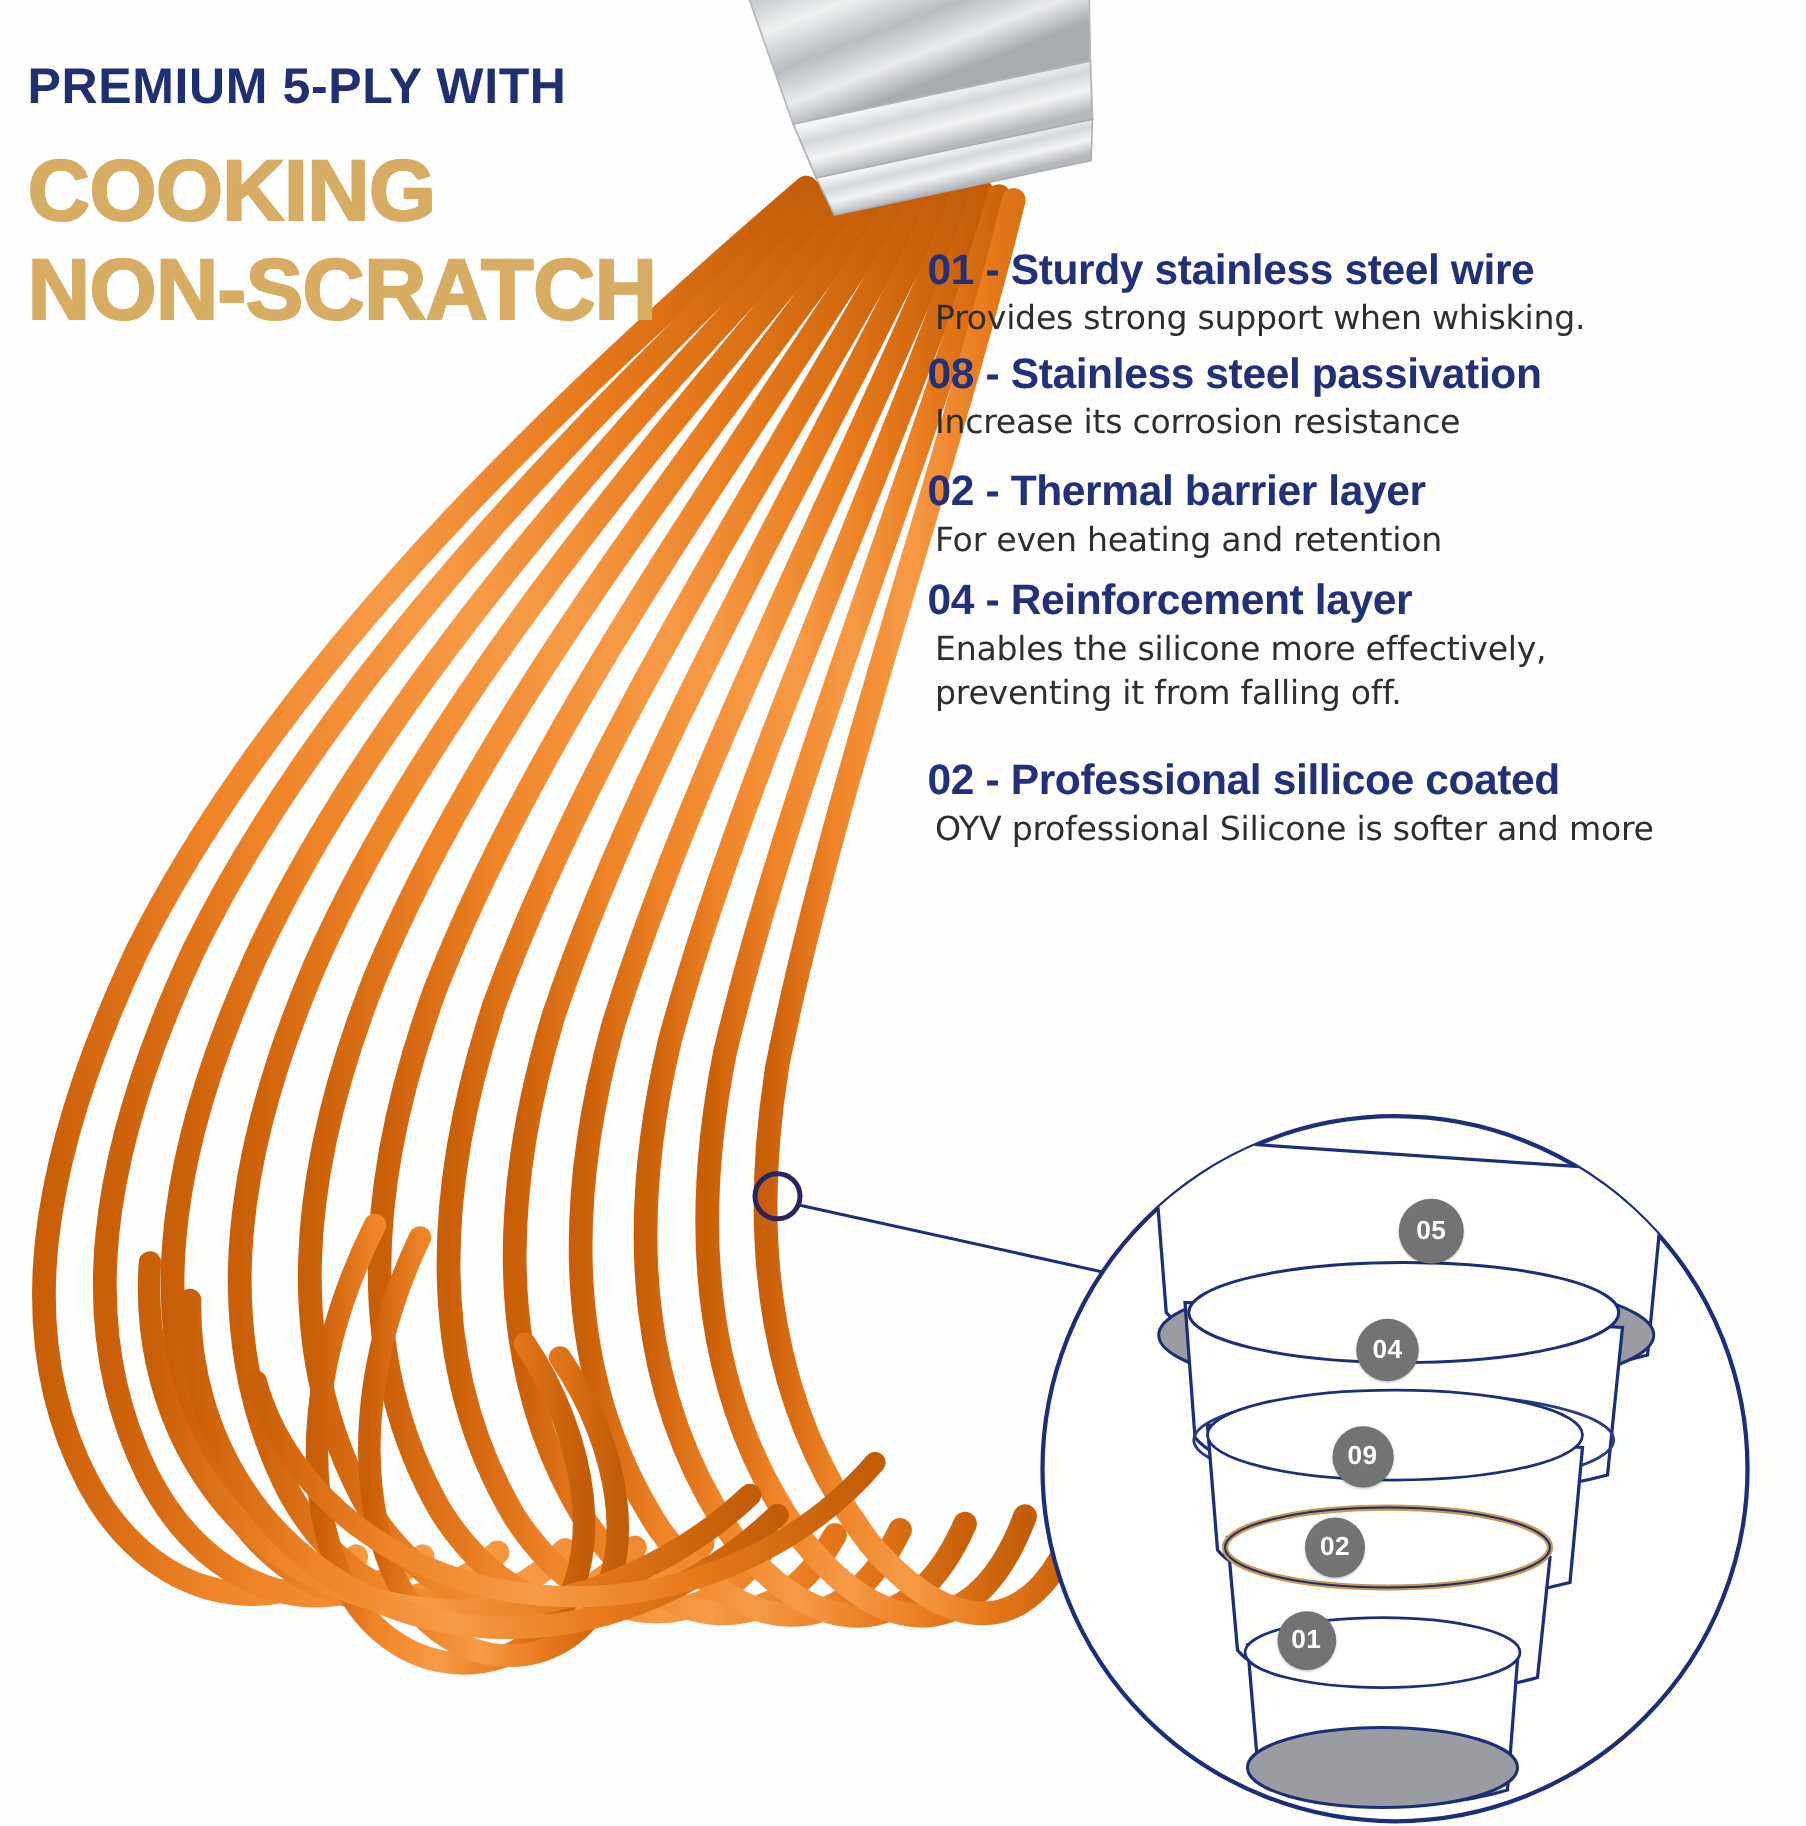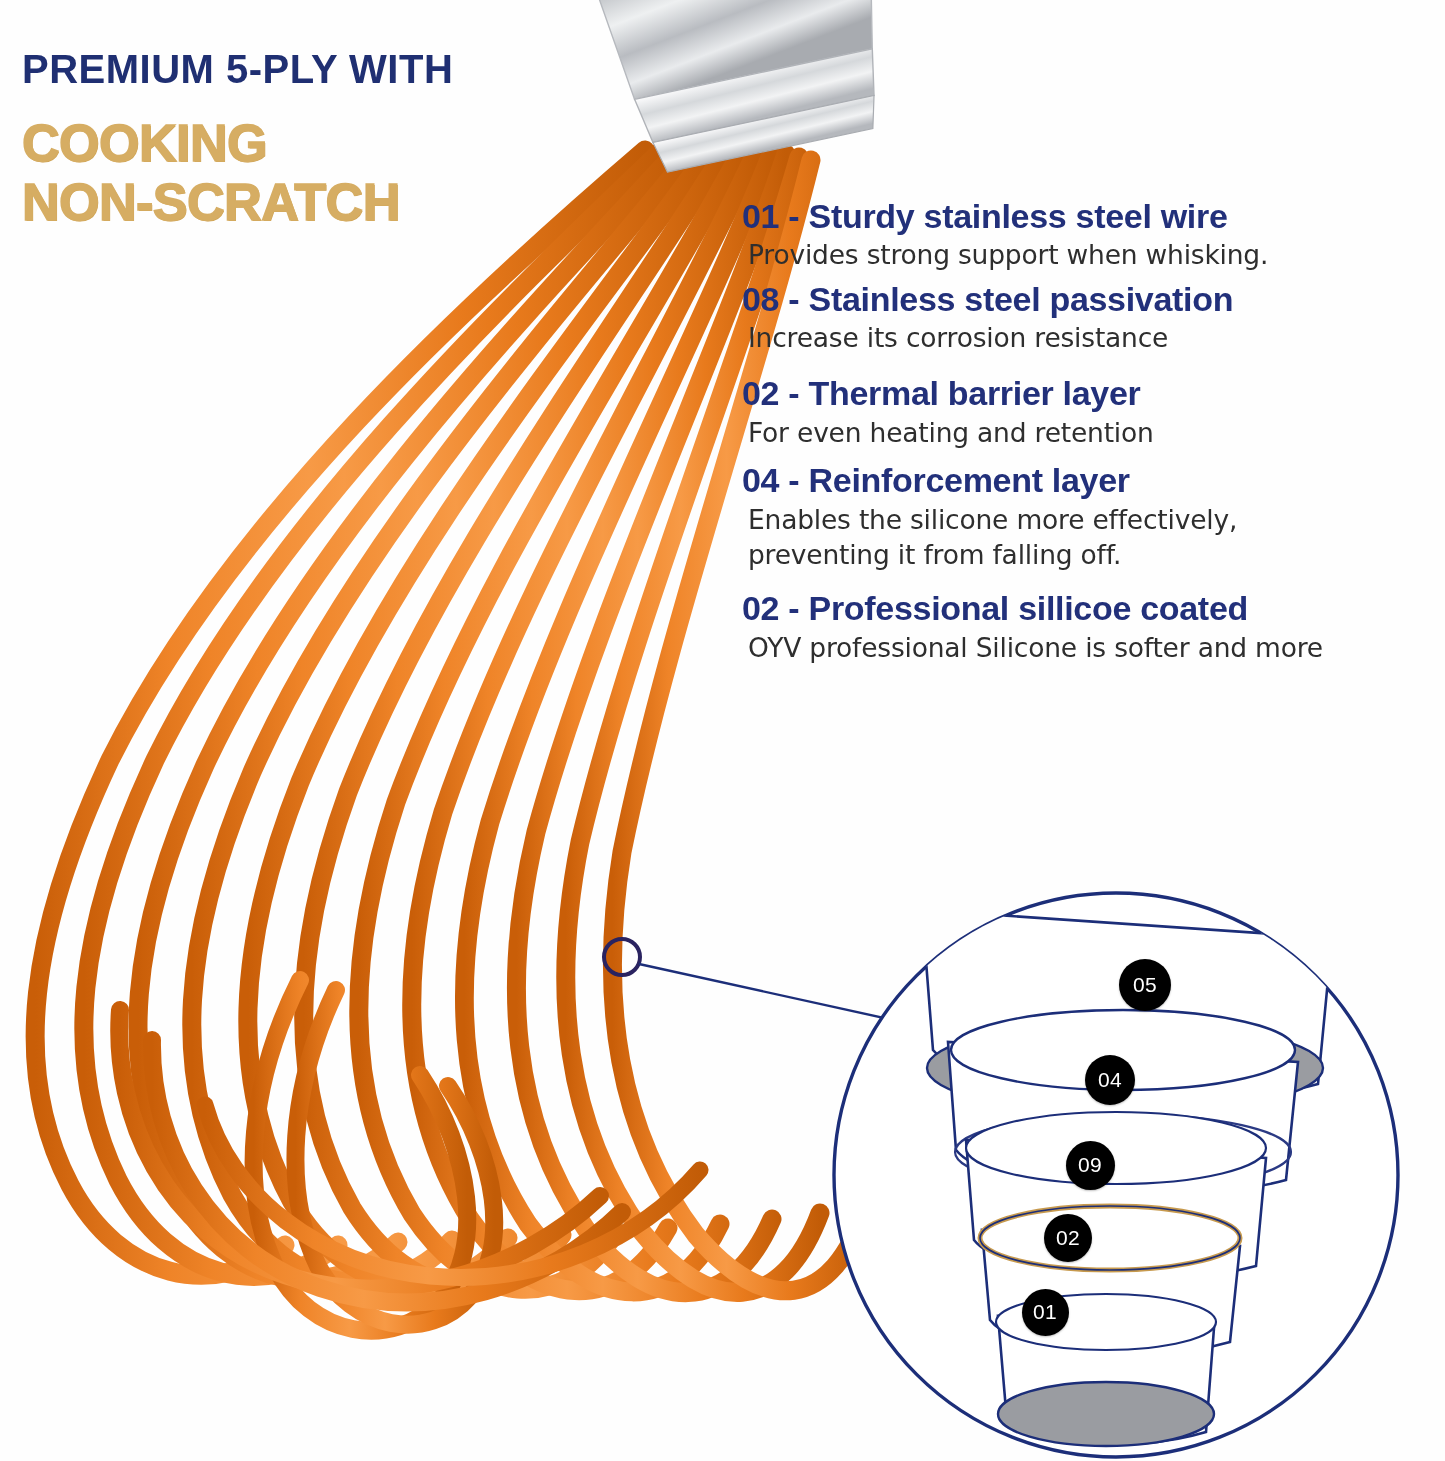--- a/index.html
+++ b/index.html
@@ -9,21 +9,21 @@
   }
   #stage{position:absolute;inset:0;width:1445px;height:1461px;}
 
   
   .headline{position:absolute;left:22px;top:48px;width:620px;z-index:6;}
   .hl-top{
     font-size:40px;letter-spacing:.5px;color:#1f2f72;
     font-weight:700;line-height:1.05;white-space:nowrap;
   }
   .hl-gold{
-    margin-top:24px;font-size:52px;font-weight:bold;color:#d6ad63;
+    margin-top:24px;font-size:69px;font-weight:bold;color:#d6ad63;
     line-height:1.14;letter-spacing:-.5px;
     -webkit-text-stroke:1.5px #d6ad63;
     text-shadow:1px 1px 0 #cfa251;
   }
   .hl-gold div{white-space:nowrap;}
 
   
   .features{position:absolute;left:742px;top:196px;width:700px;z-index:7;}
   .feat{margin-bottom:2px;}
   .feat-title{
@@ -32,28 +32,28 @@
   }
   .feat-desc{
     color:#2e2e2e;font-size:26.5px;line-height:1.33;
     font-family:"DejaVu Sans",sans-serif;font-weight:400;
     padding-left:6px;letter-spacing:-.2px;
   }
   .feat-desc span{display:block;white-space:nowrap;}
   .f1{margin-bottom:6px;}
   .f2{margin-bottom:18px;}
   .f3{margin-bottom:10px;}
-  .f4{margin-bottom:16px;}
+  .f4{margin-bottom:32px;}
 
   
   .callout{position:absolute;left:820px;top:890px;width:625px;height:571px;z-index:5;}
   .badge{
-    position:absolute;border-radius:50%;background:#000000;color:#fff;
+    position:absolute;border-radius:50%;background:#737373;color:#fff;
     display:flex;align-items:center;justify-content:center;
-    font-weight:normal;font-size:21px;letter-spacing:.3px;
+    font-weight:bold;font-size:21px;letter-spacing:.3px;
     box-shadow:0 1px 2px rgba(0,0,0,.25);
   }
   .b05{left:313px;top:976px;width:52px;height:52px;}
   .b04{left:291px;top:1090px;width:50px;height:50px;}
   .b03{left:269px;top:1175px;width:49px;height:49px;}
   .b02{left:250px;top:1248px;width:48px;height:48px;}
   .b01{left:230px;top:1322px;width:47px;height:47px;}
   .badge-layer{position:absolute;left:0;top:0;width:1445px;height:1461px;z-index:8;pointer-events:none;}
   .badge-layer .badge{pointer-events:auto;}
 

